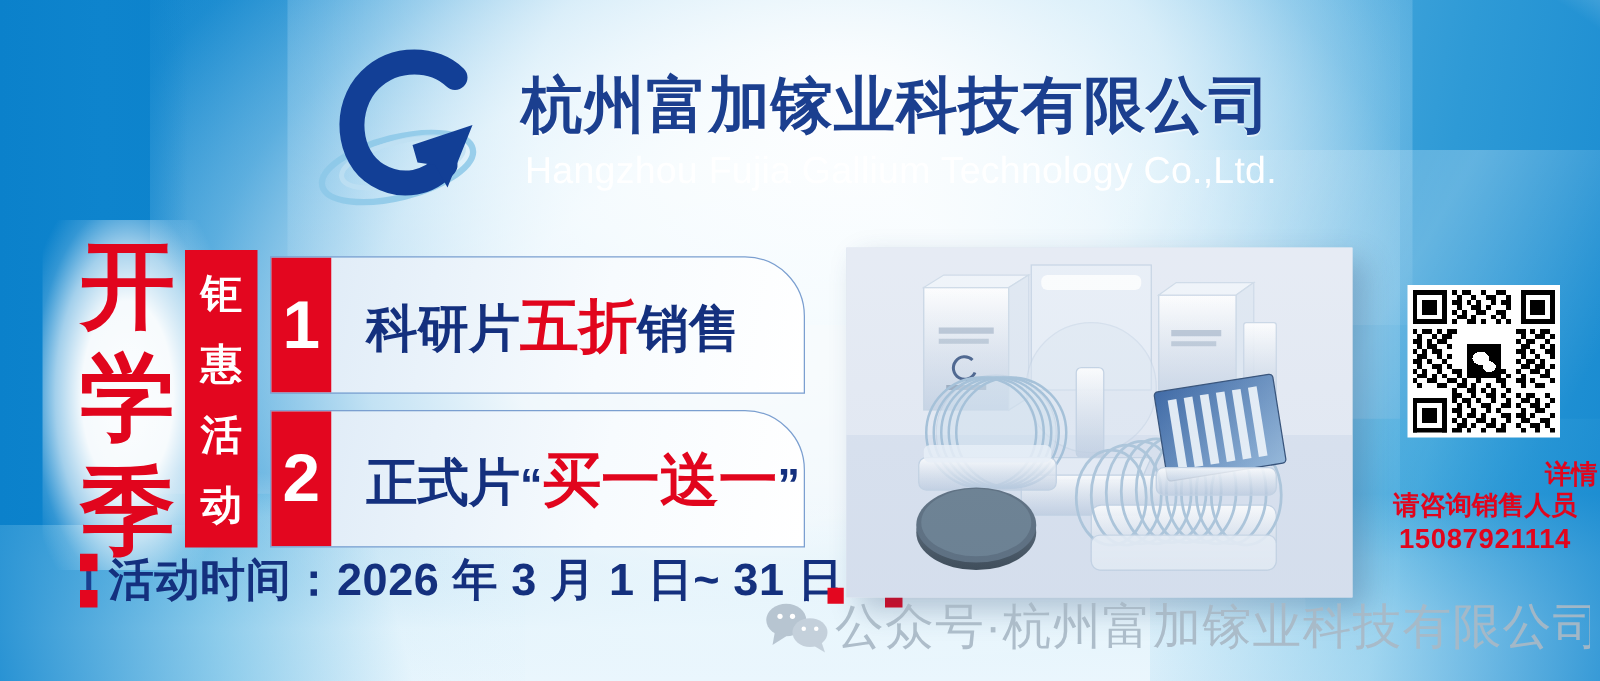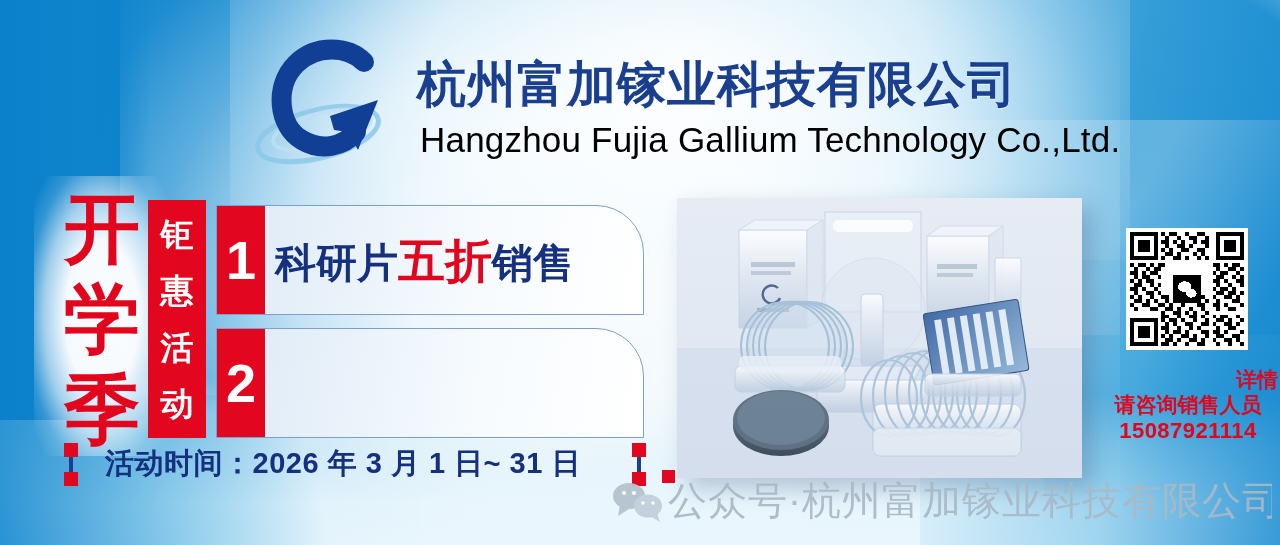--- a/index.html
+++ b/index.html
@@ -66,21 +66,21 @@
   .logo { position:absolute; left:252px; top:34px; width:146px; height:140px; }
   .logo svg { display:block; }
   .company-cn {
     position:absolute; left:417px; top:52px;
     font-size:49px; font-weight:bold; color:#1b3f8f;
     letter-spacing:1px; white-space:nowrap;
     text-shadow:0 1px 0 rgba(255,255,255,0.6);
   }
   .company-en {
     position:absolute; left:420px; top:120px;
-    font-size:35px; color:#000000; letter-spacing:0.2px; white-space:nowrap;
+    font-size:30px; color:#ffffff; letter-spacing:0.2px; white-space:nowrap;
   }
 
   
   .promo-glow {
     position:absolute; left:34px; top:176px; width:136px; height:280px;
     background:radial-gradient(ellipse at 50% 50%, rgba(255,255,255,0.99) 0%, rgba(255,255,255,0.96) 38%, rgba(255,255,255,0.62) 60%, rgba(255,255,255,0.16) 78%, rgba(255,255,255,0) 92%);
   }
   .season {
     position:absolute; left:61px; top:196px; width:82px; height:246px;
     display:flex; flex-direction:column; justify-content:space-between; align-items:center;
@@ -105,39 +105,39 @@
     display:flex; align-items:center;
   }
   .offer-1 { top:205px; }
   .offer-2 { top:328px; }
   .offer-badge {
     width:48px; height:100%; background:#e3061f; flex:0 0 48px;
     display:flex; align-items:center; justify-content:center;
     font-size:54px; font-weight:bold; color:#fff; line-height:1;
   }
   .offer-text {
-    flex:1; padding-left:10px; font-size:41px; font-weight:bold;
+    flex:1; padding-left:28px; font-size:41px; font-weight:bold;
     color:#14307e; white-space:nowrap; line-height:1;
   }
   .offer-text .hl { color:#e1051d; font-size:47px; }
   .offer-text .qm { color:#14307e; font-size:36px; }
 
   .date-row {
     position:absolute; left:55px; top:438px; width:600px; height:52px;
     display:flex; align-items:center;
   }
   .ibar { position:relative; width:32px; height:48px; flex:0 0 32px; }
   .ibar .stem {
     position:absolute; left:14px; top:8px; width:4px; height:33px; background:#1b3f8f;
   }
   .ibar .sq { position:absolute; left:9px; width:14px; height:14px; background:#e3061f; }
   .ibar .sq.top { top:3px; }
   .ibar .sq.bot { bottom:2px; }
   .date-text {
-    flex:1; text-align:center; font-size:29px; font-weight:bold;
+    flex:1; font-size:36px; font-weight:bold;
     color:#14307e; white-space:nowrap; letter-spacing:0.5px;
     padding-right:24px;
   }
 
   
   .photo {
     position:absolute; left:677px; top:198px; width:405px; height:280px;
     background:#e2e8f2;
     box-shadow:10px 10px 22px rgba(40,70,110,0.28);
     overflow:hidden;
@@ -220,20 +220,23 @@
 
   <div class="offer offer-1">
     <div class="offer-badge">1</div>
     <div class="offer-text">
       <span>科研片</span><span class="hl">五折</span><span>销售</span>
     </div>
   </div>
 
   <div class="offer offer-2">
     <div class="offer-badge">2</div>
+    <div class="offer-text">
+      <span>正式片</span><span class="qm">“</span><span class="hl">买一送一</span><span class="qm">”</span>
+    </div>
   </div>
 
   <div class="date-row">
     <div class="ibar">
       <div class="stem"></div>
         <div class="sq top"></div>
         <div class="sq bot"></div>
     </div>
     <div class="date-text">活动时间：2026 年 3 月 1 日~ 31 日</div>
     <div class="ibar">

